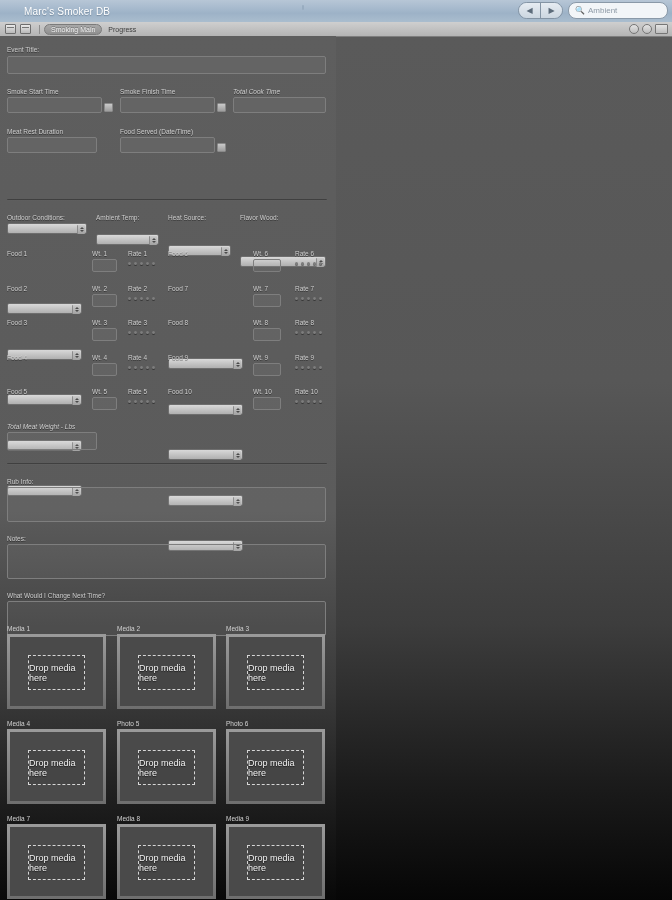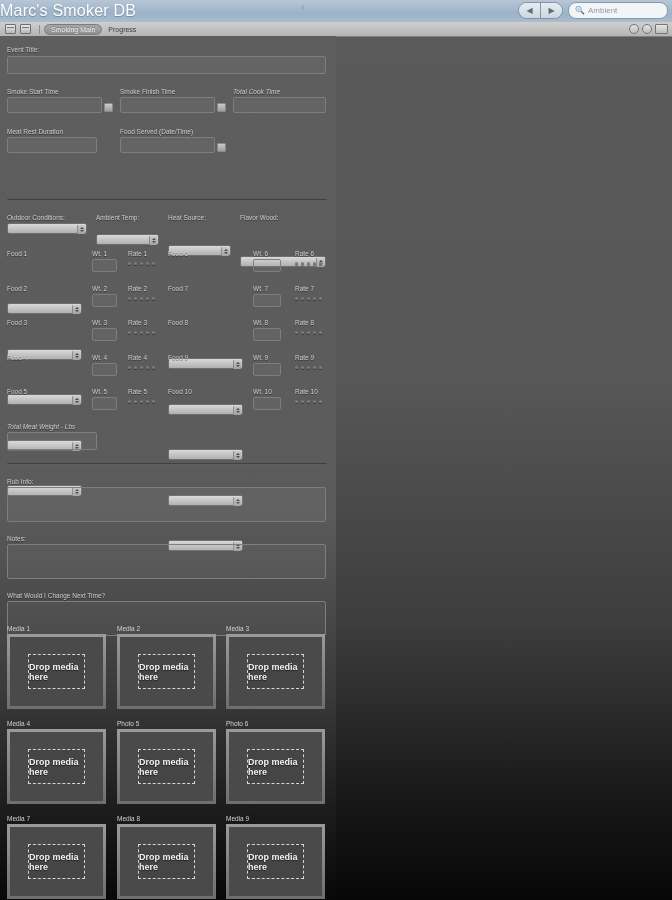--- a/index.html
+++ b/index.html
@@ -24,21 +24,21 @@
   }
 
   
   .titlebar{
     position:absolute;left:0;top:0;width:672px;height:22px;
     background:linear-gradient(to bottom,#b7c6d6 0%,#a8bbce 35%,#9db2c7 60%,#aabdce 100%);
     border-bottom:1px solid #7c8b99;
     display:flex;align-items:center;
   }
   .win-title{
-    font-size:16px;color:#ffffff;margin-left:0;letter-spacing:.2px;
+    font-size:10px;color:#ffffff;margin-left:24px;letter-spacing:.2px;
     text-shadow:0 1px 1px rgba(80,100,120,.55);
   }
   .tb-right{position:absolute;right:4px;top:2px;display:flex;align-items:center;gap:5px;}
   .navgrp{display:flex;border:1px solid #8494a4;border-radius:9px;overflow:hidden;height:15px;}
   .navbtn{
     width:21px;height:15px;
     background:linear-gradient(to bottom,#e6ecf2,#ccd6e0);
     display:flex;align-items:center;justify-content:center;
     font-size:8px;color:#5c6b7a;
   }
@@ -130,21 +130,21 @@
 
   
   .wellwrap{position:absolute;}
   .well{
     box-sizing:border-box;
     border:3px solid;
     border-image:linear-gradient(to bottom,#9a9a9a,#6f6f6f) 1;
     background:#4a4a4a;
     padding:18px;
     width:100%;height:100%;
-    display:flex;align-items:center;justify-content:center;font-weight:bold;
+    display:flex;align-items:flex-start;justify-content:center;
   }
   .well-inner{
     width:100%;height:100%;
     border:1px dashed #d6d6d6;
     display:flex;align-items:center;justify-content:center;
     background:#454545;
   }
   .well-txt{font-size:9px;color:#f2f2f2;text-shadow:0 1px 1px rgba(0,0,0,.6);}
   .medialbl{font-size:6.5px;color:#d2d2d2;margin-bottom:2px;display:block;}
 </style>

